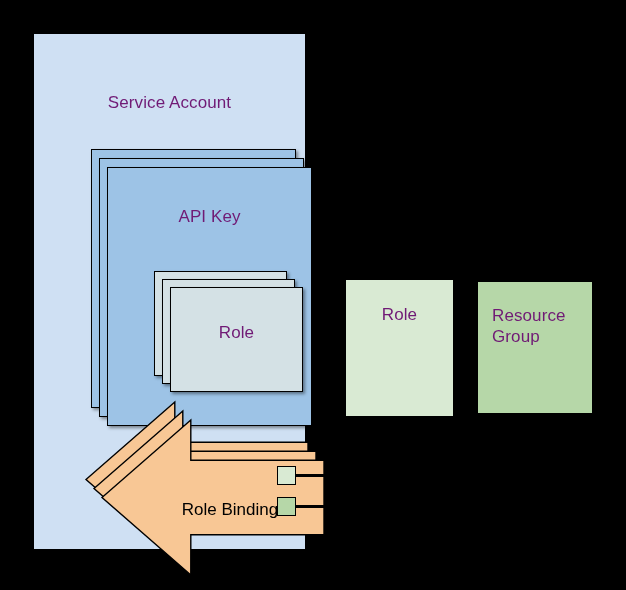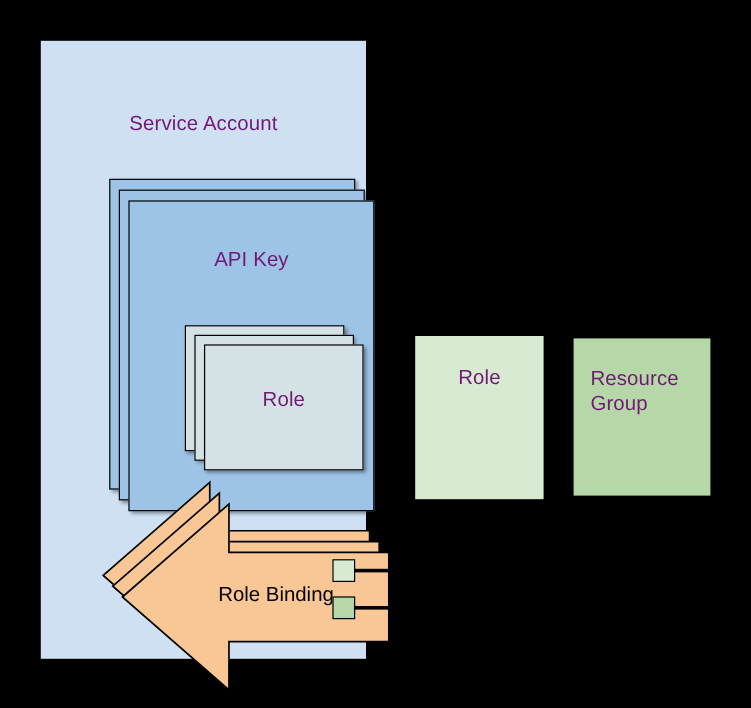--- a/index.html
+++ b/index.html
@@ -103,21 +103,21 @@
   .arrow-outline.l1 { left: 8px;  top: 9px;  }
   .arrow-outline.l2 { left: 16px; top: 18px; }
   .arrow-outline polygon {
     fill: none;
     stroke: #000000;
     stroke-width: 1.4;
   }
   .rb-label {
     position: absolute;
     left: 16px;
-    top: 16px;
+    top: 30px;
     width: 222px;
     height: 155px;
     display: flex;
     align-items: center;
     justify-content: center;
     padding-left: 34px;
     box-sizing: border-box;
     color: #000000;
     font-size: 17px;
   }

